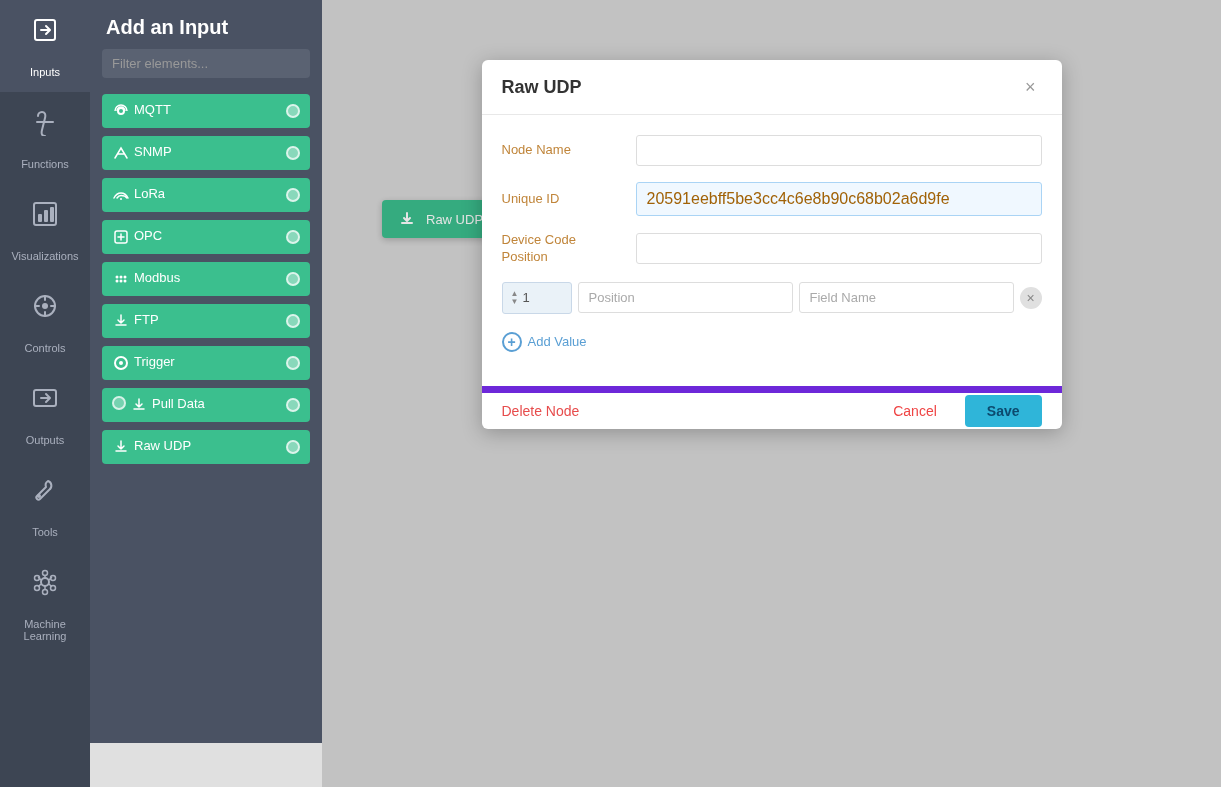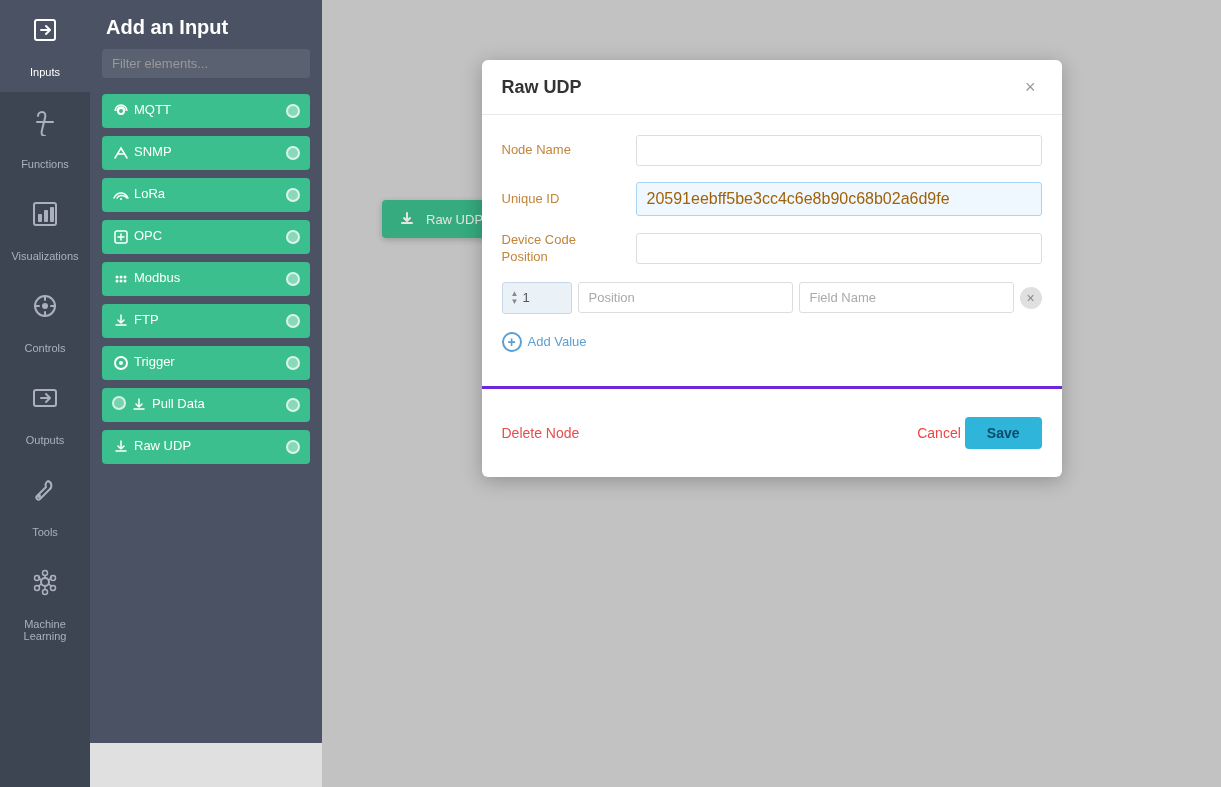--- a/index.html
+++ b/index.html
@@ -268,23 +268,23 @@
       font-size: 14px;
       font-weight: bold;
       color: #5a9fd4;
       line-height: 1;
     }
 
     .modal-footer {
       display: flex;
       align-items: center;
       justify-content: flex-end;
-      padding: 28px 20px;
-      gap: 4px;
-      border-top: 3px solid #6d28d9;
+      padding: 2px 20px;
+      gap: 28px;
+      border-top: 7px solid #6d28d9;
     }
     .btn-delete {
       color: #e74c4c;
       background: none;
       border: none;
       font-size: 14px;
       cursor: pointer;
       font-weight: 500;
       margin-right: auto;
     }

